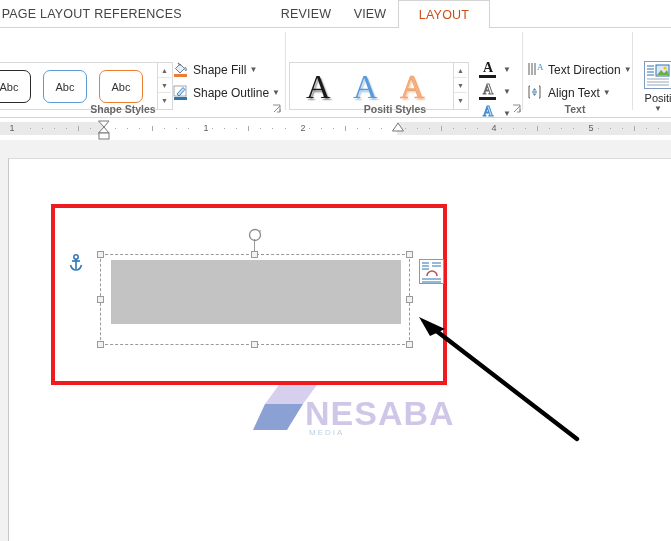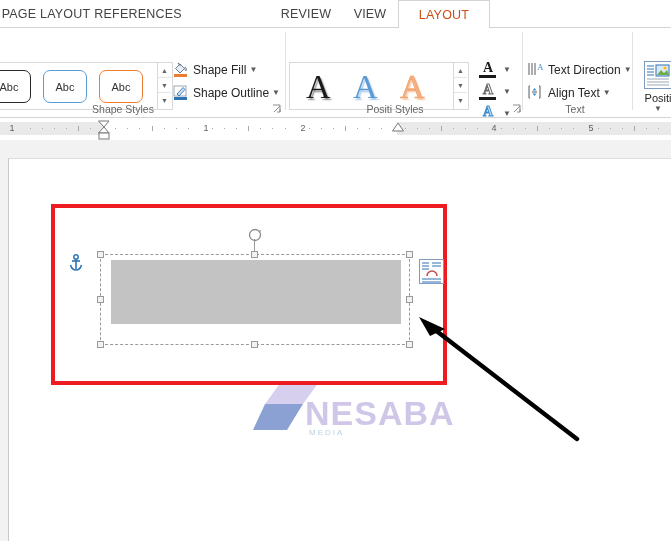--- a/index.html
+++ b/index.html
@@ -51,20 +51,21 @@
     width: 671px; height: 90px;
     background: #ffffff;
     border-bottom: 1px solid #d4d4d4;
   }
   .grp-label {
     position: absolute;
     font-size: 10.5px;
     color: #666666;
     text-align: center;
     bottom: 2px;
+    font-weight: bold;
   }
   .grp-divider {
     position: absolute; top: 4px; width: 1px; height: 78px;
     background: #e2e2e2;
   }
   .dlg-launcher {
     position: absolute; bottom: 3px;
     width: 10px; height: 10px;
     color: #8a8a8a; font-size: 9px; line-height: 10px;
     cursor: default;

